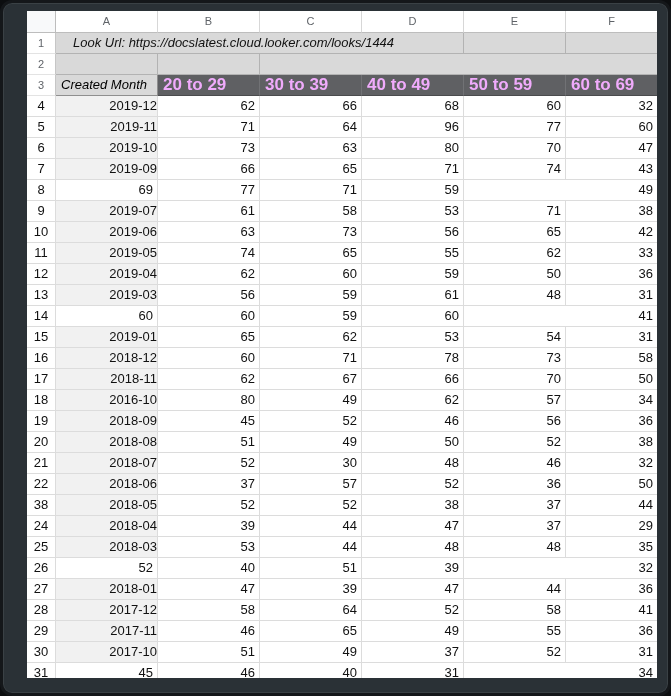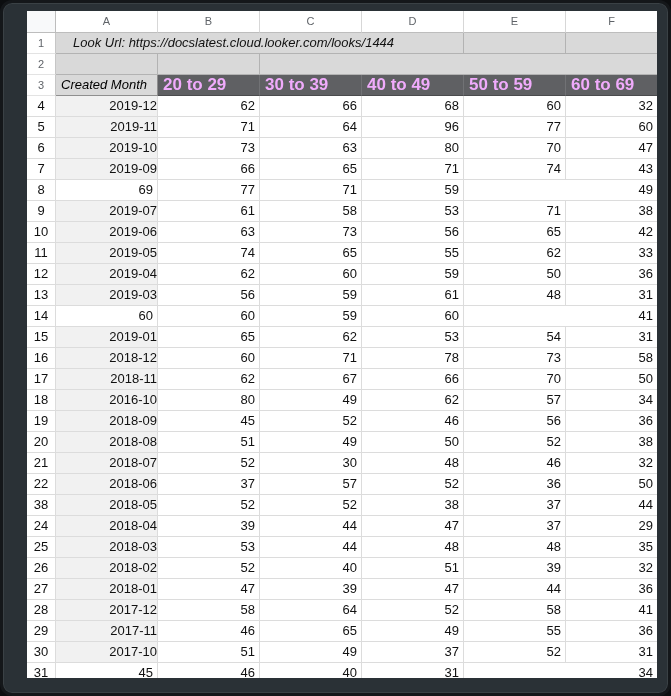--- a/index.html
+++ b/index.html
@@ -314,21 +314,20 @@
     <div class="cell c-a month">2018-03</div>
     <div class="cell c-std val">53</div>
     <div class="cell c-std val">44</div>
     <div class="cell c-std val">48</div>
     <div class="cell c-std val">48</div>
     <div class="cell c-f val">35</div>
   </div>
 
   <div class="row data-row">
     <div class="cell c-num rownum">26</div>
-    <div class="cell c-a month">2018-02</div>
     <div class="cell c-std val">52</div>
     <div class="cell c-std val">40</div>
     <div class="cell c-std val">51</div>
     <div class="cell c-std val">39</div>
     <div class="cell c-f val">32</div>
   </div>
 
   <div class="row data-row">
     <div class="cell c-num rownum">27</div>
     <div class="cell c-a month">2018-01</div>

